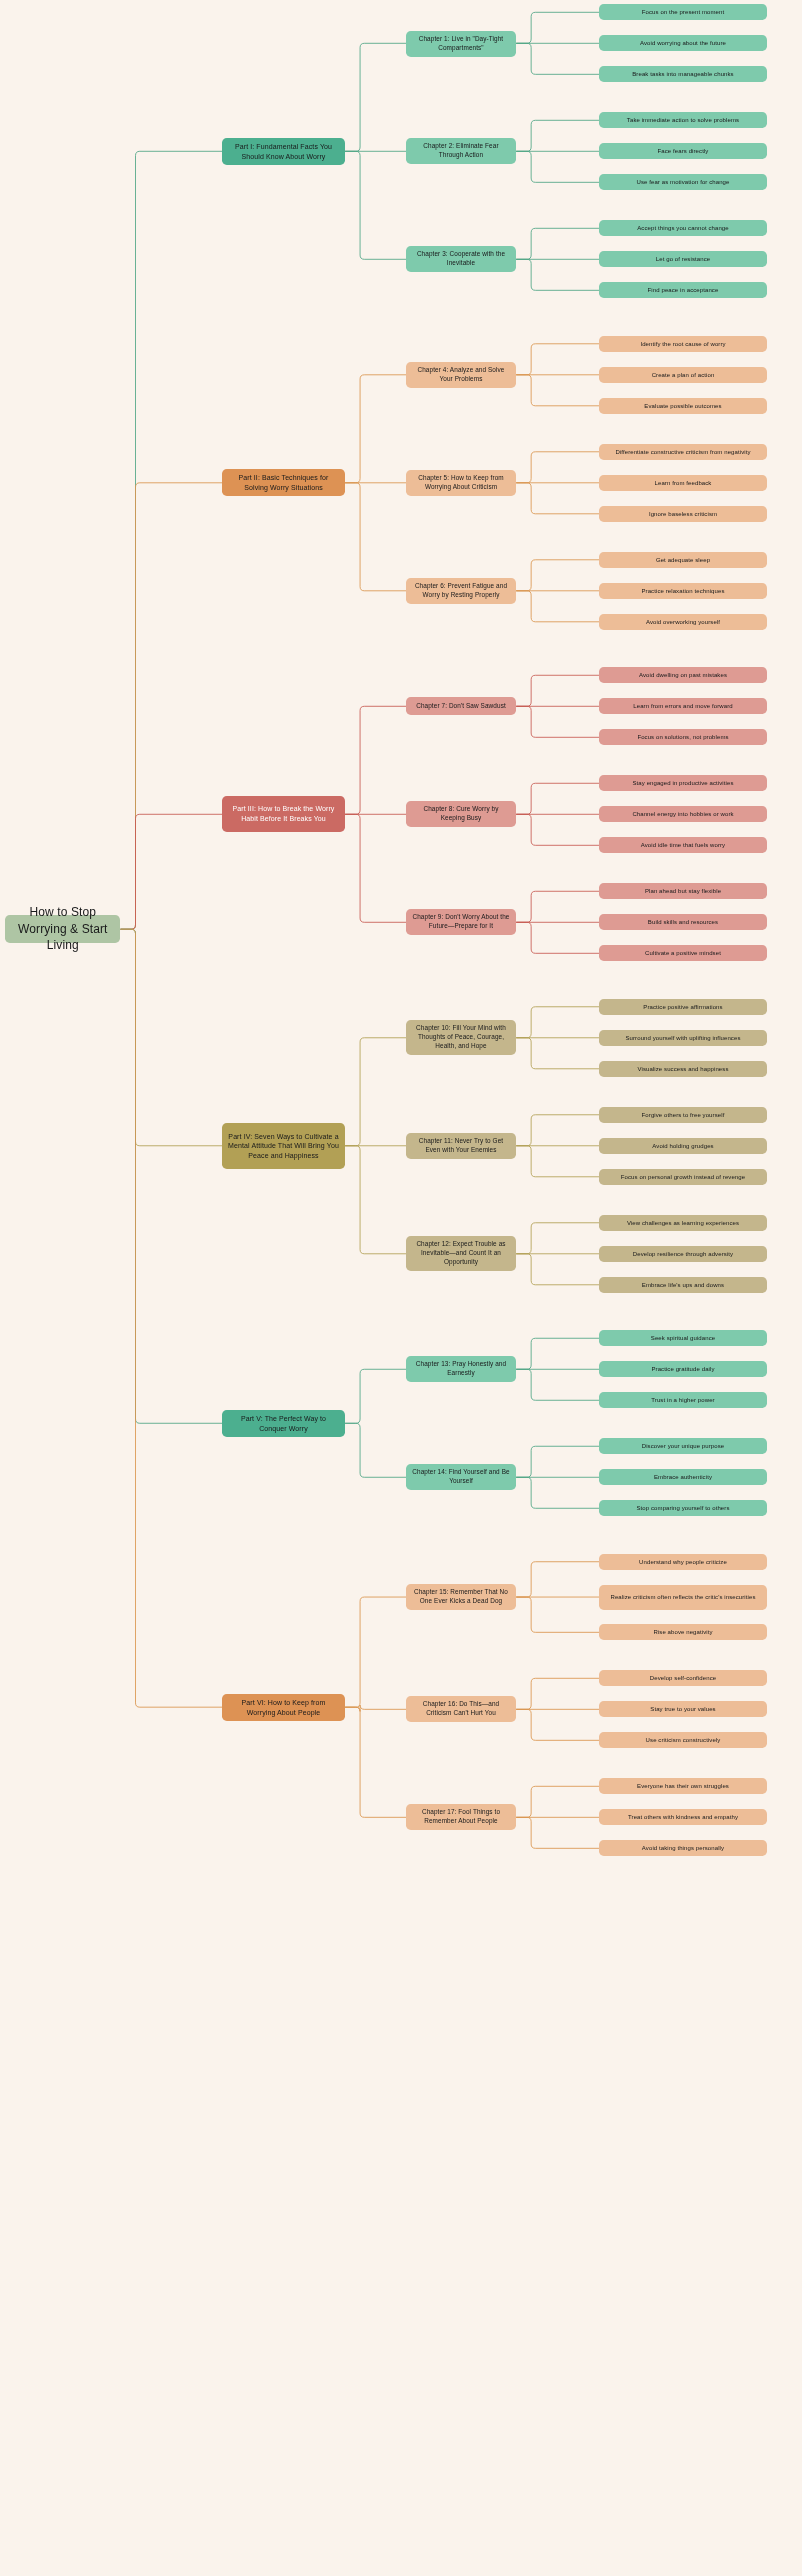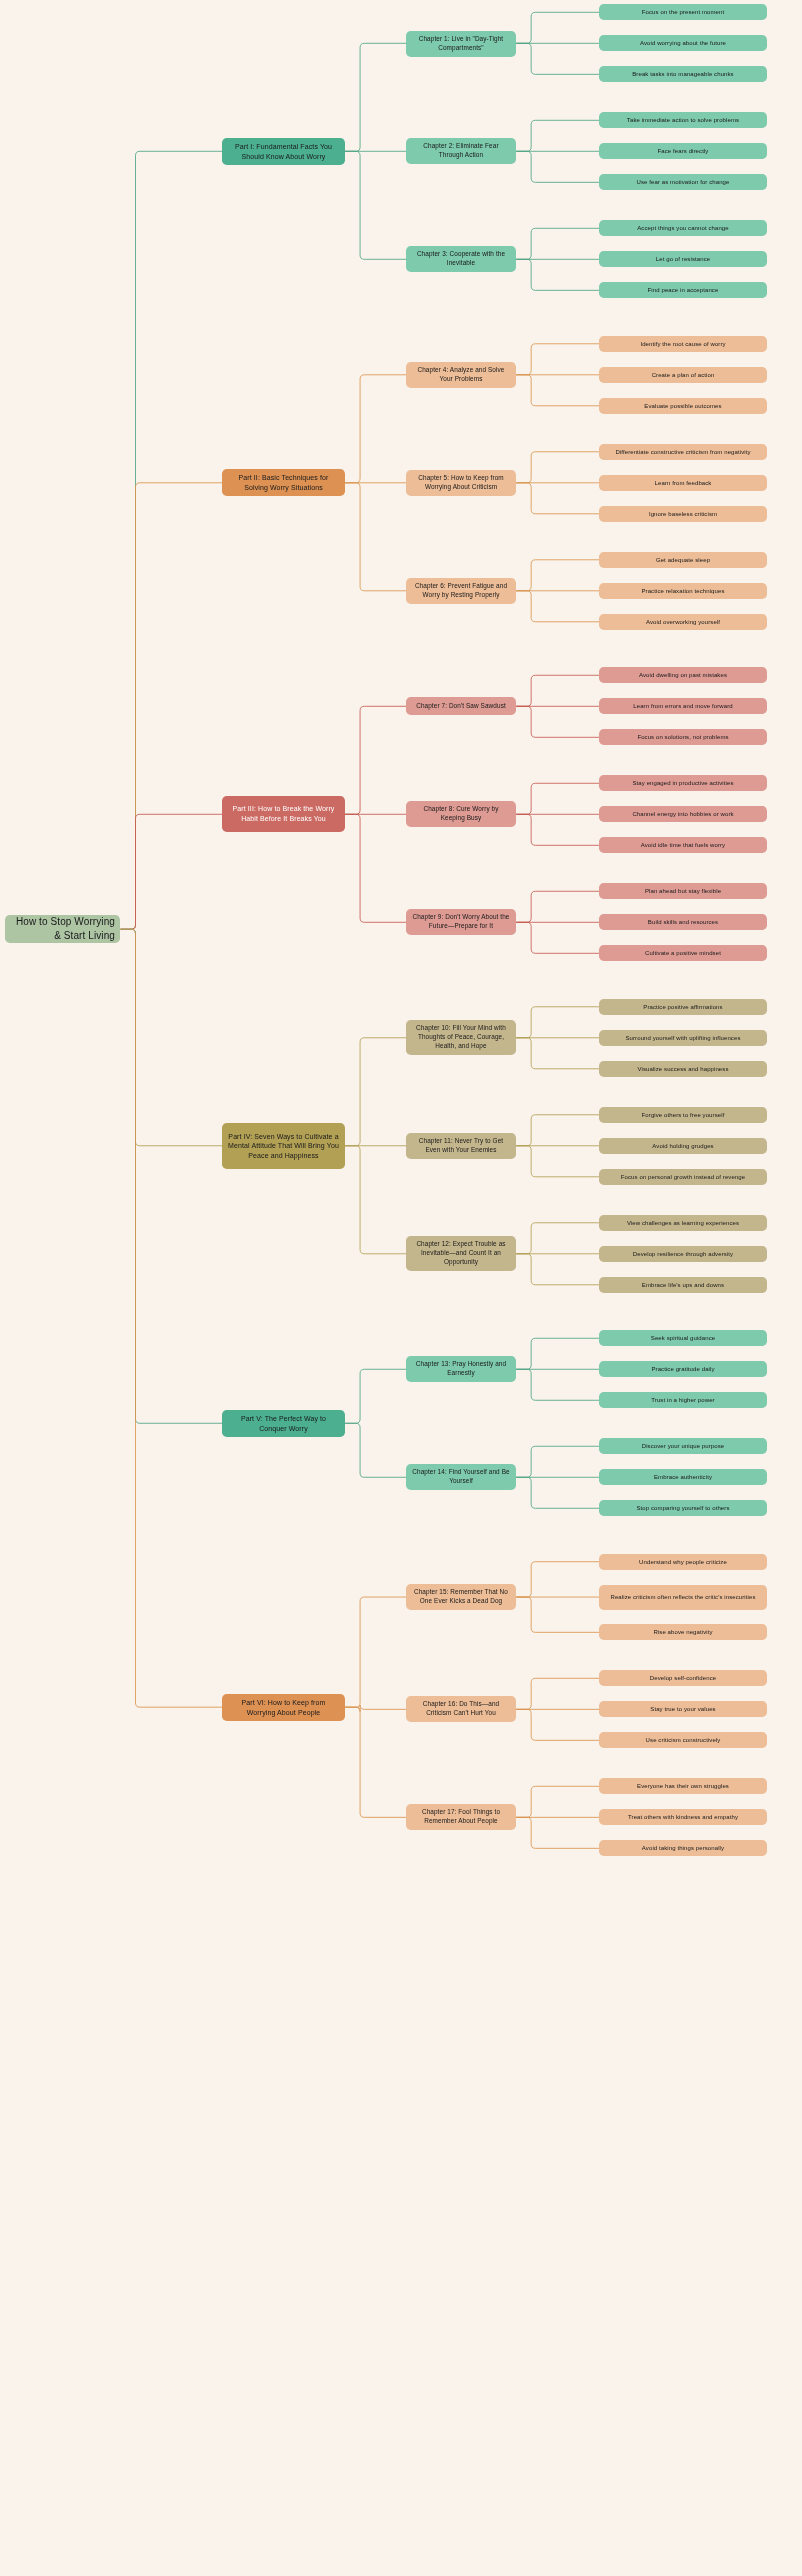--- a/index.html
+++ b/index.html
@@ -22,21 +22,21 @@
     align-items: center;
     justify-content: center;
     text-align: center;
     border-radius: 4.8px;
     padding: 3.2px 5.3px;
     line-height: 1.38;
     color: #18191a;
     letter-spacing: 0.1px;
     font-weight: 400;
   }
-  .node.root   { font-size: 10px; text-align: right; }
+  .node.root   { font-size: 12px; }
   .node.part   { font-size: 7px; }
   .node.part.white-text { color: #ffffff; }
   .node.chapter{ font-size: 6.4px; }
   .node.leaf   { font-size: 6px; }
   .node span { display: block; width: 100%; }
 </style>
 </head>
 <body>
 
 <div id="canvas">

